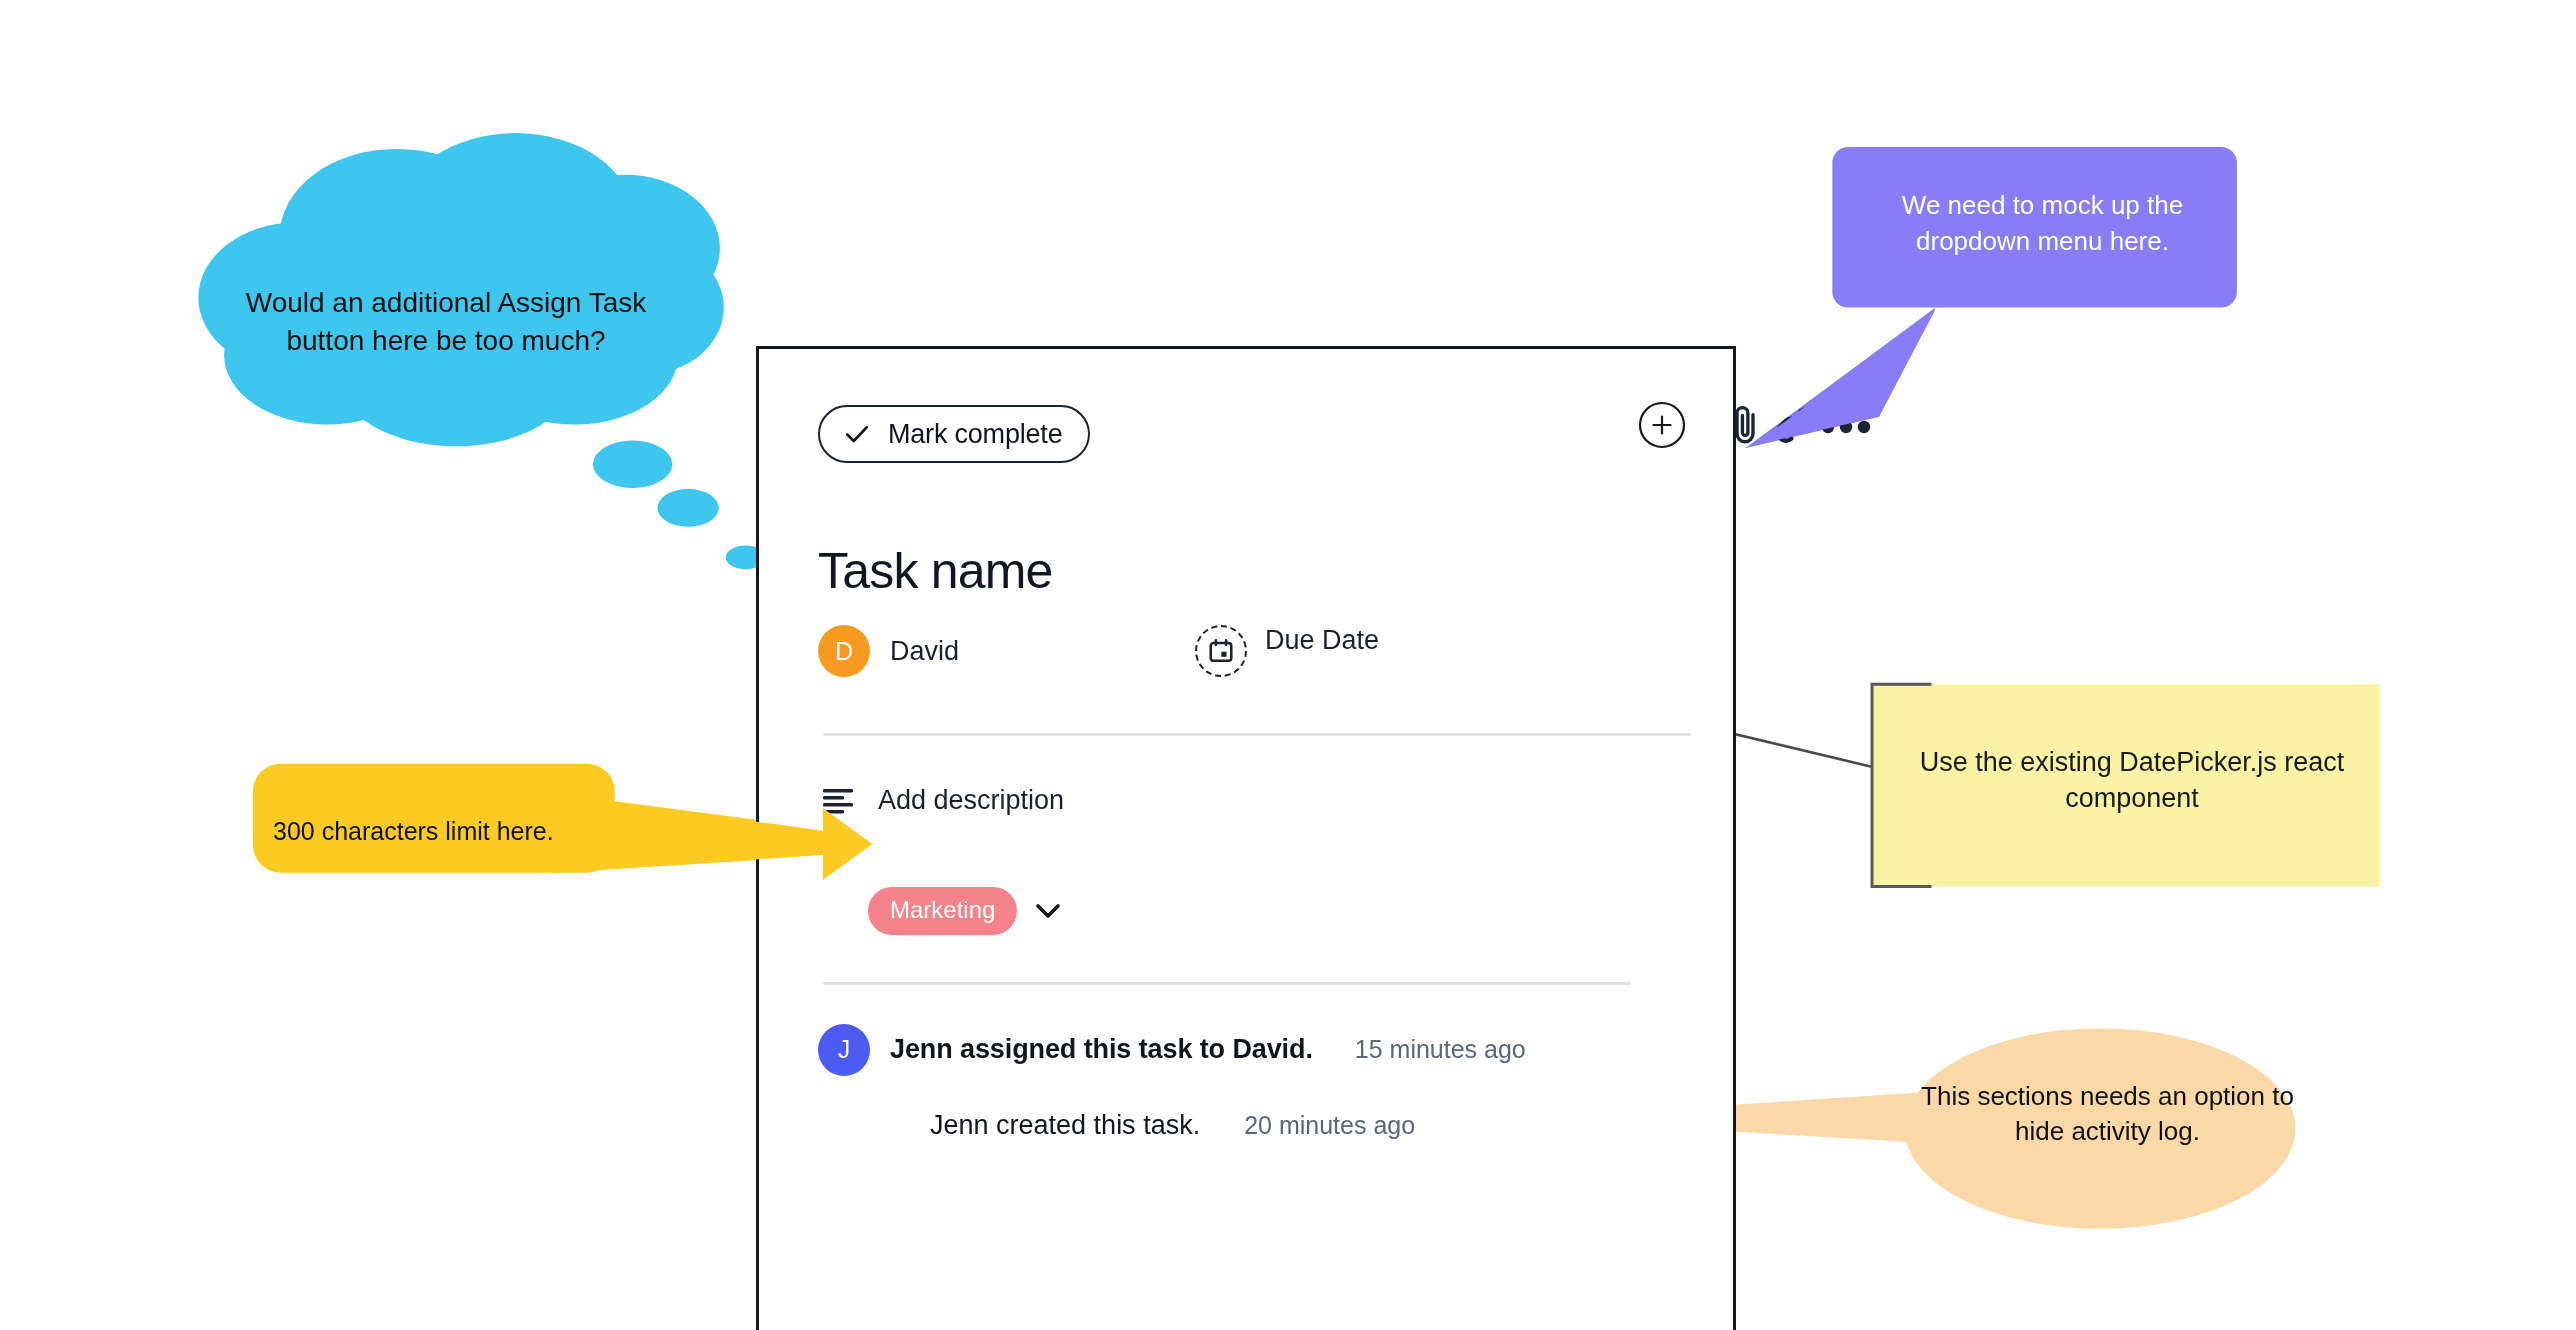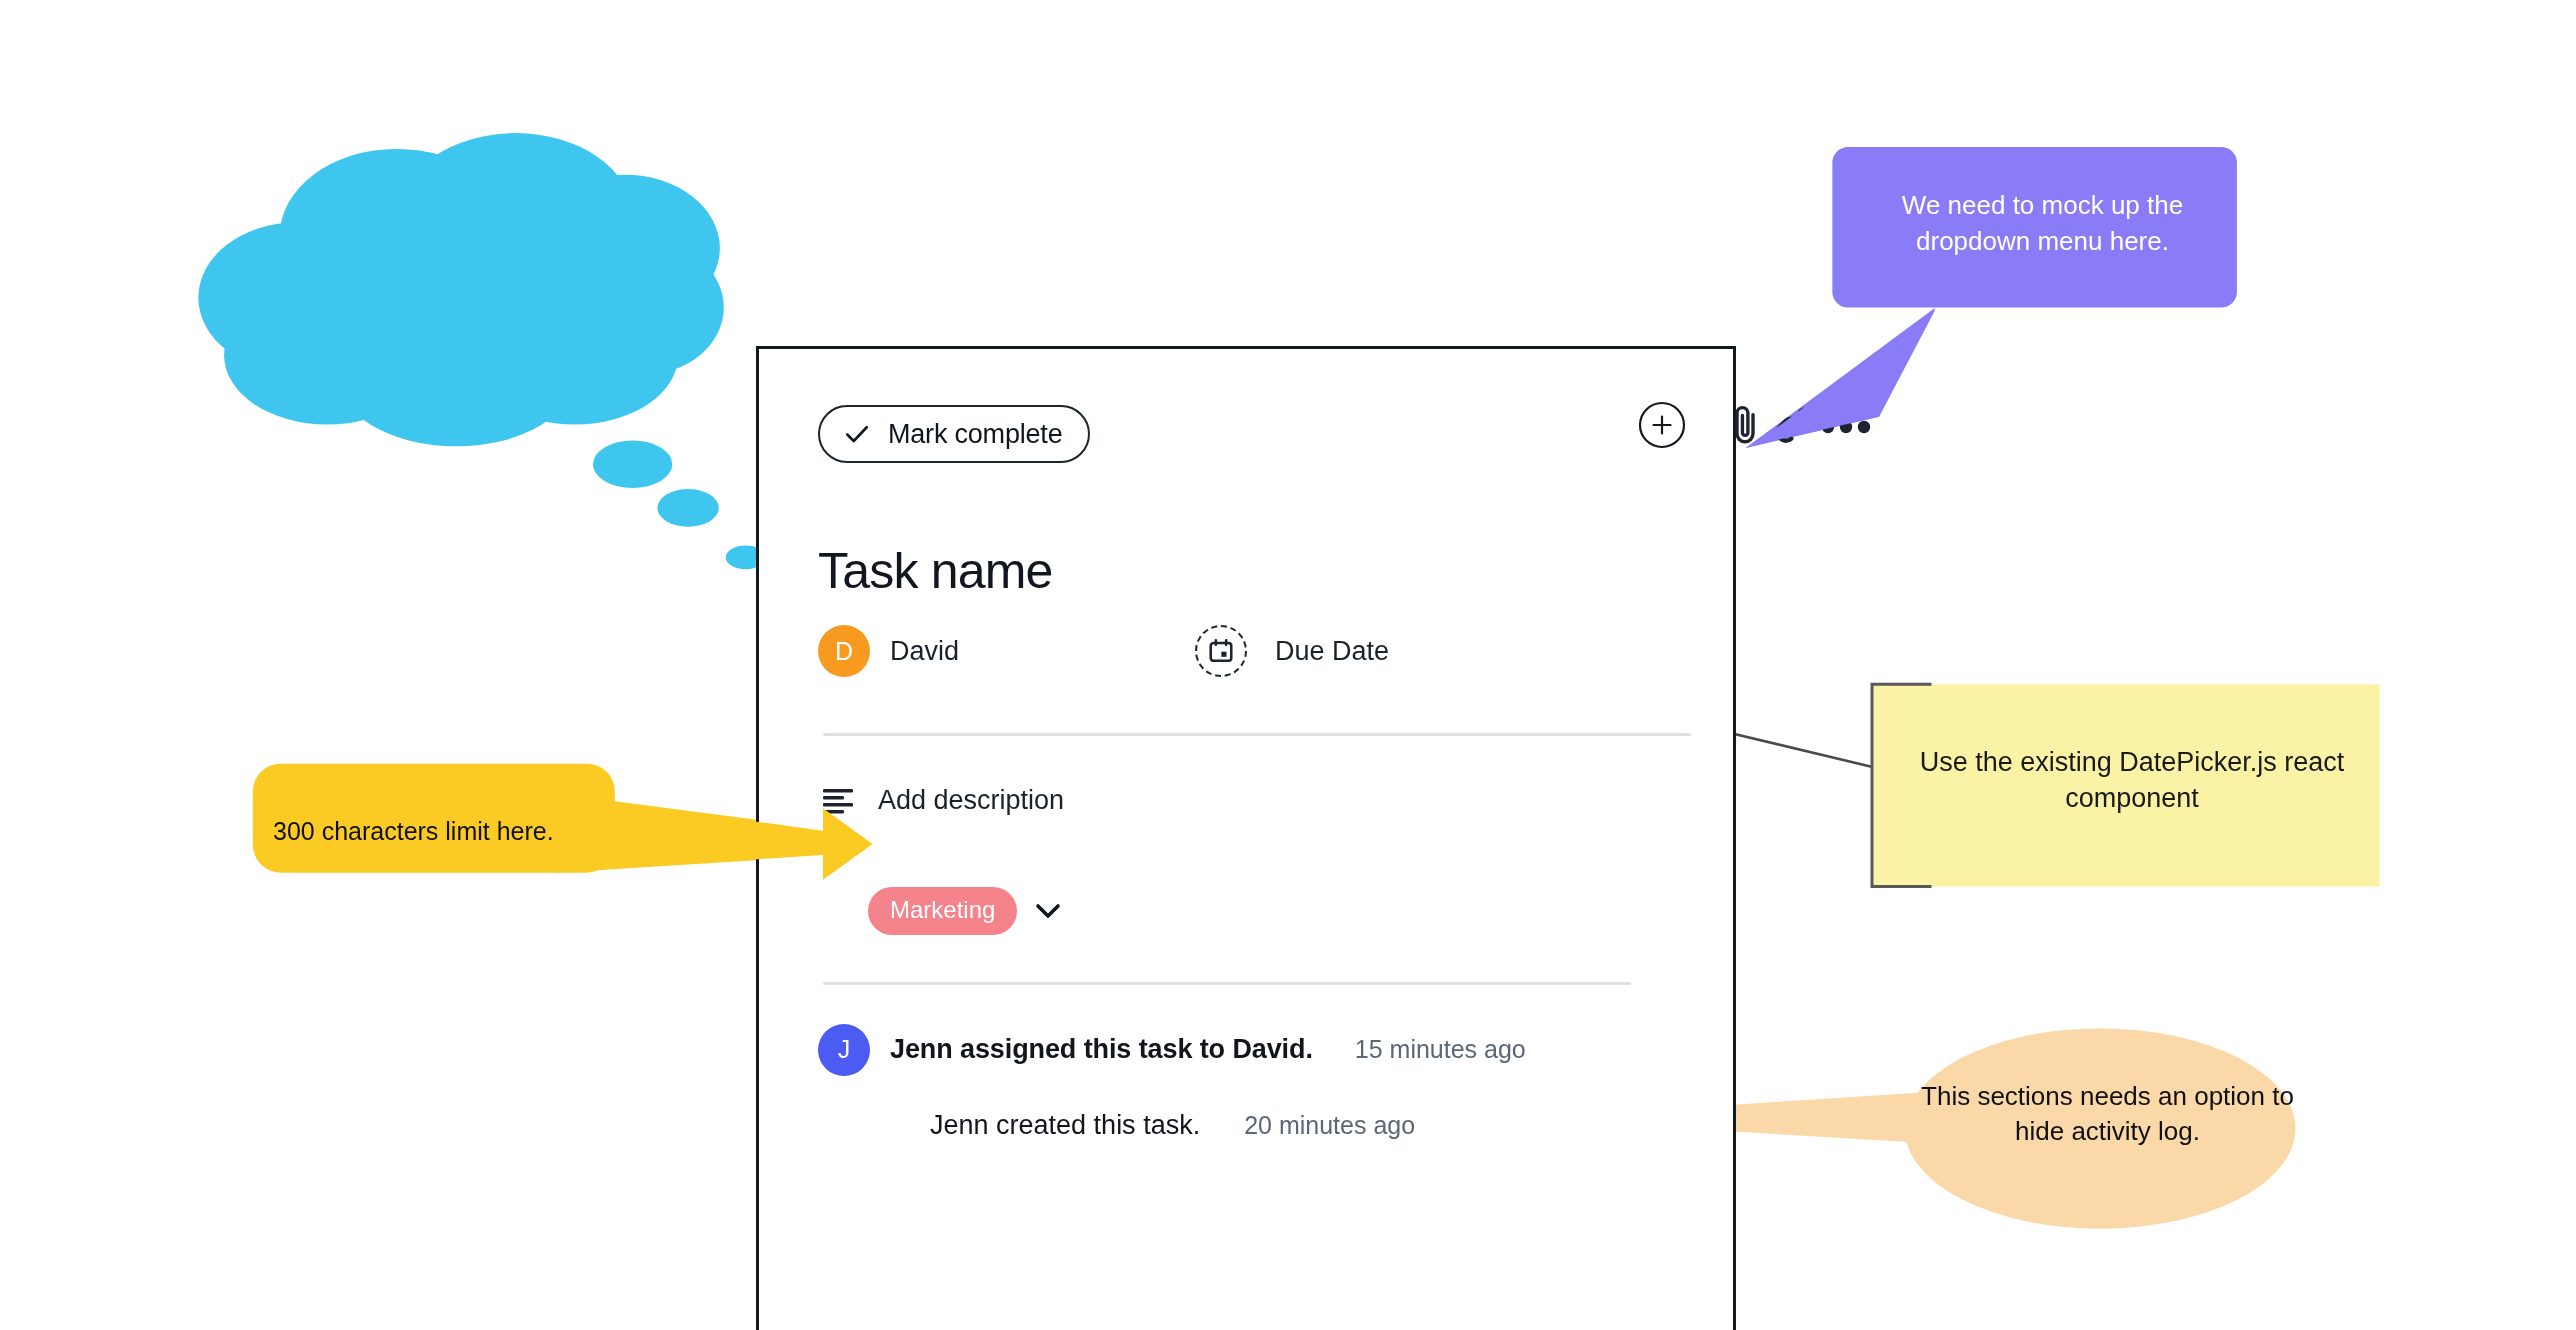--- a/index.html
+++ b/index.html
@@ -133,22 +133,21 @@
   #assignee-name {
     font-size: 27px;
     color: #1b212b;
   }
 
   #duedate-chip {
     position: absolute;
     left: 436px;
     top: 0;
     display: flex;
-    align-items: center;
-    gap: 28px;
+    gap: 18px;
     cursor: pointer;
   }
   #duedate-circle {
     width: 52px;
     height: 52px;
     border-radius: 50%;
     border: 2.5px dashed #1d2430;
     display: flex;
     align-items: center;
     justify-content: center;
@@ -446,19 +445,20 @@
   </div>
 
   <svg class="layer" id="layer-front" viewBox="0 0 2598 1342">
 
     <path d="M 1895 420 L 1768 449 L 1952 312 Z" fill="#8A7BF7"></path>
 
     <path d="M 830 815 L 880 851 L 830 887 Z" fill="#FBCB24"></path>
     <path d="M 560 800 L 860 842 L 860 860 L 560 880 Z" fill="#FBCB24"></path>
   </svg>
 
+  <div class="callout-text" id="cloud-text">Would an additional Assign Task button here be too much?</div>
   <div class="callout-text" id="purple-text">We need to mock up the dropdown menu here.</div>
   <div class="callout-text" id="sticky-text">Use the existing DatePicker.js react component</div>
   <div class="callout-text" id="gold-text">300 characters limit here.</div>
   <div class="callout-text" id="peach-text">This sections needs an option to hide activity log.</div>
 
 </div>
 
 
 </body></html>

